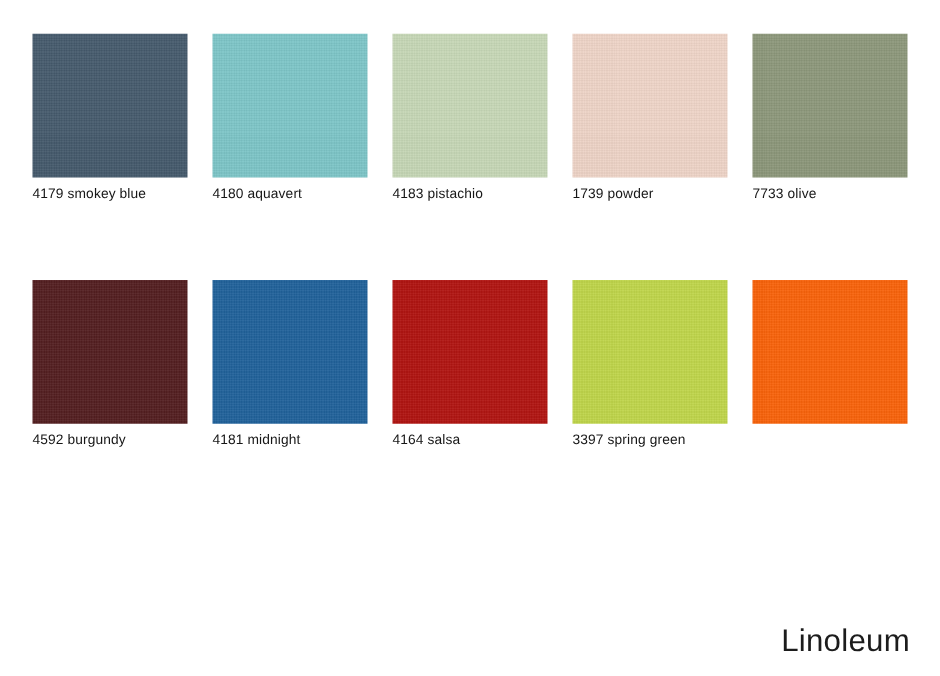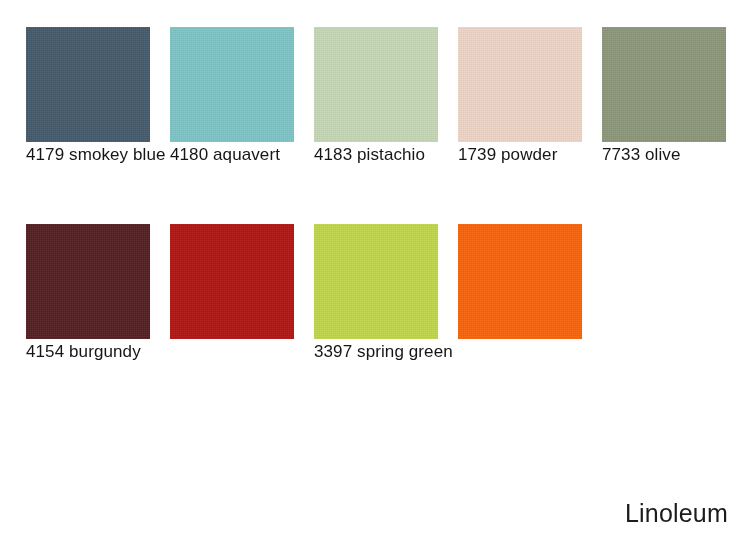--- a/index.html
+++ b/index.html
@@ -56,21 +56,21 @@
         90deg,
         rgba(255, 255, 255, 0.03) 0px,
         rgba(255, 255, 255, 0.03) 1px,
         rgba(0, 0, 0, 0.02) 1px,
         rgba(0, 0, 0, 0.02) 2px
       );
   }
 
   .swatch-label {
     margin-top: 6px;
-    font-size: 17px;
+    font-size: 11px;
     line-height: 14px;
     letter-spacing: 0.1px;
     color: #161616;
     white-space: nowrap;
   }
 
   .brand {
     position: absolute;
     right: 24px;
     bottom: 14px;
@@ -102,24 +102,29 @@
       <div class="swatch-cell">
         <div class="swatch-chip" style="background-color: rgb(237, 211, 198);"></div>
         <div class="swatch-label">1739 powder</div>
       </div>
       <div class="swatch-cell">
         <div class="swatch-chip" style="background-color: rgb(139, 150, 121);"></div>
         <div class="swatch-label">7733 olive</div>
       </div>
       <div class="swatch-cell">
         <div class="swatch-chip" style="background-color: rgb(83, 30, 32);"></div>
-        <div class="swatch-label">4154 burgundy</div>
+        <div class="swatch-label">4592 burgundy</div>
+      </div>
+      <div class="swatch-cell">
+        <div class="swatch-chip" style="background-color: rgb(32, 97, 154);"></div>
+        <div class="swatch-label">4181 midnight</div>
       </div>
       <div class="swatch-cell">
         <div class="swatch-chip" style="background-color: rgb(176, 20, 17);"></div>
+        <div class="swatch-label">4164 salsa</div>
       </div>
       <div class="swatch-cell">
         <div class="swatch-chip" style="background-color: rgb(191, 213, 74);"></div>
         <div class="swatch-label">3397 spring green</div>
       </div>
       <div class="swatch-cell">
         <div class="swatch-chip" style="background-color: rgb(248, 98, 10);"></div>
       </div>
     </div>
 

